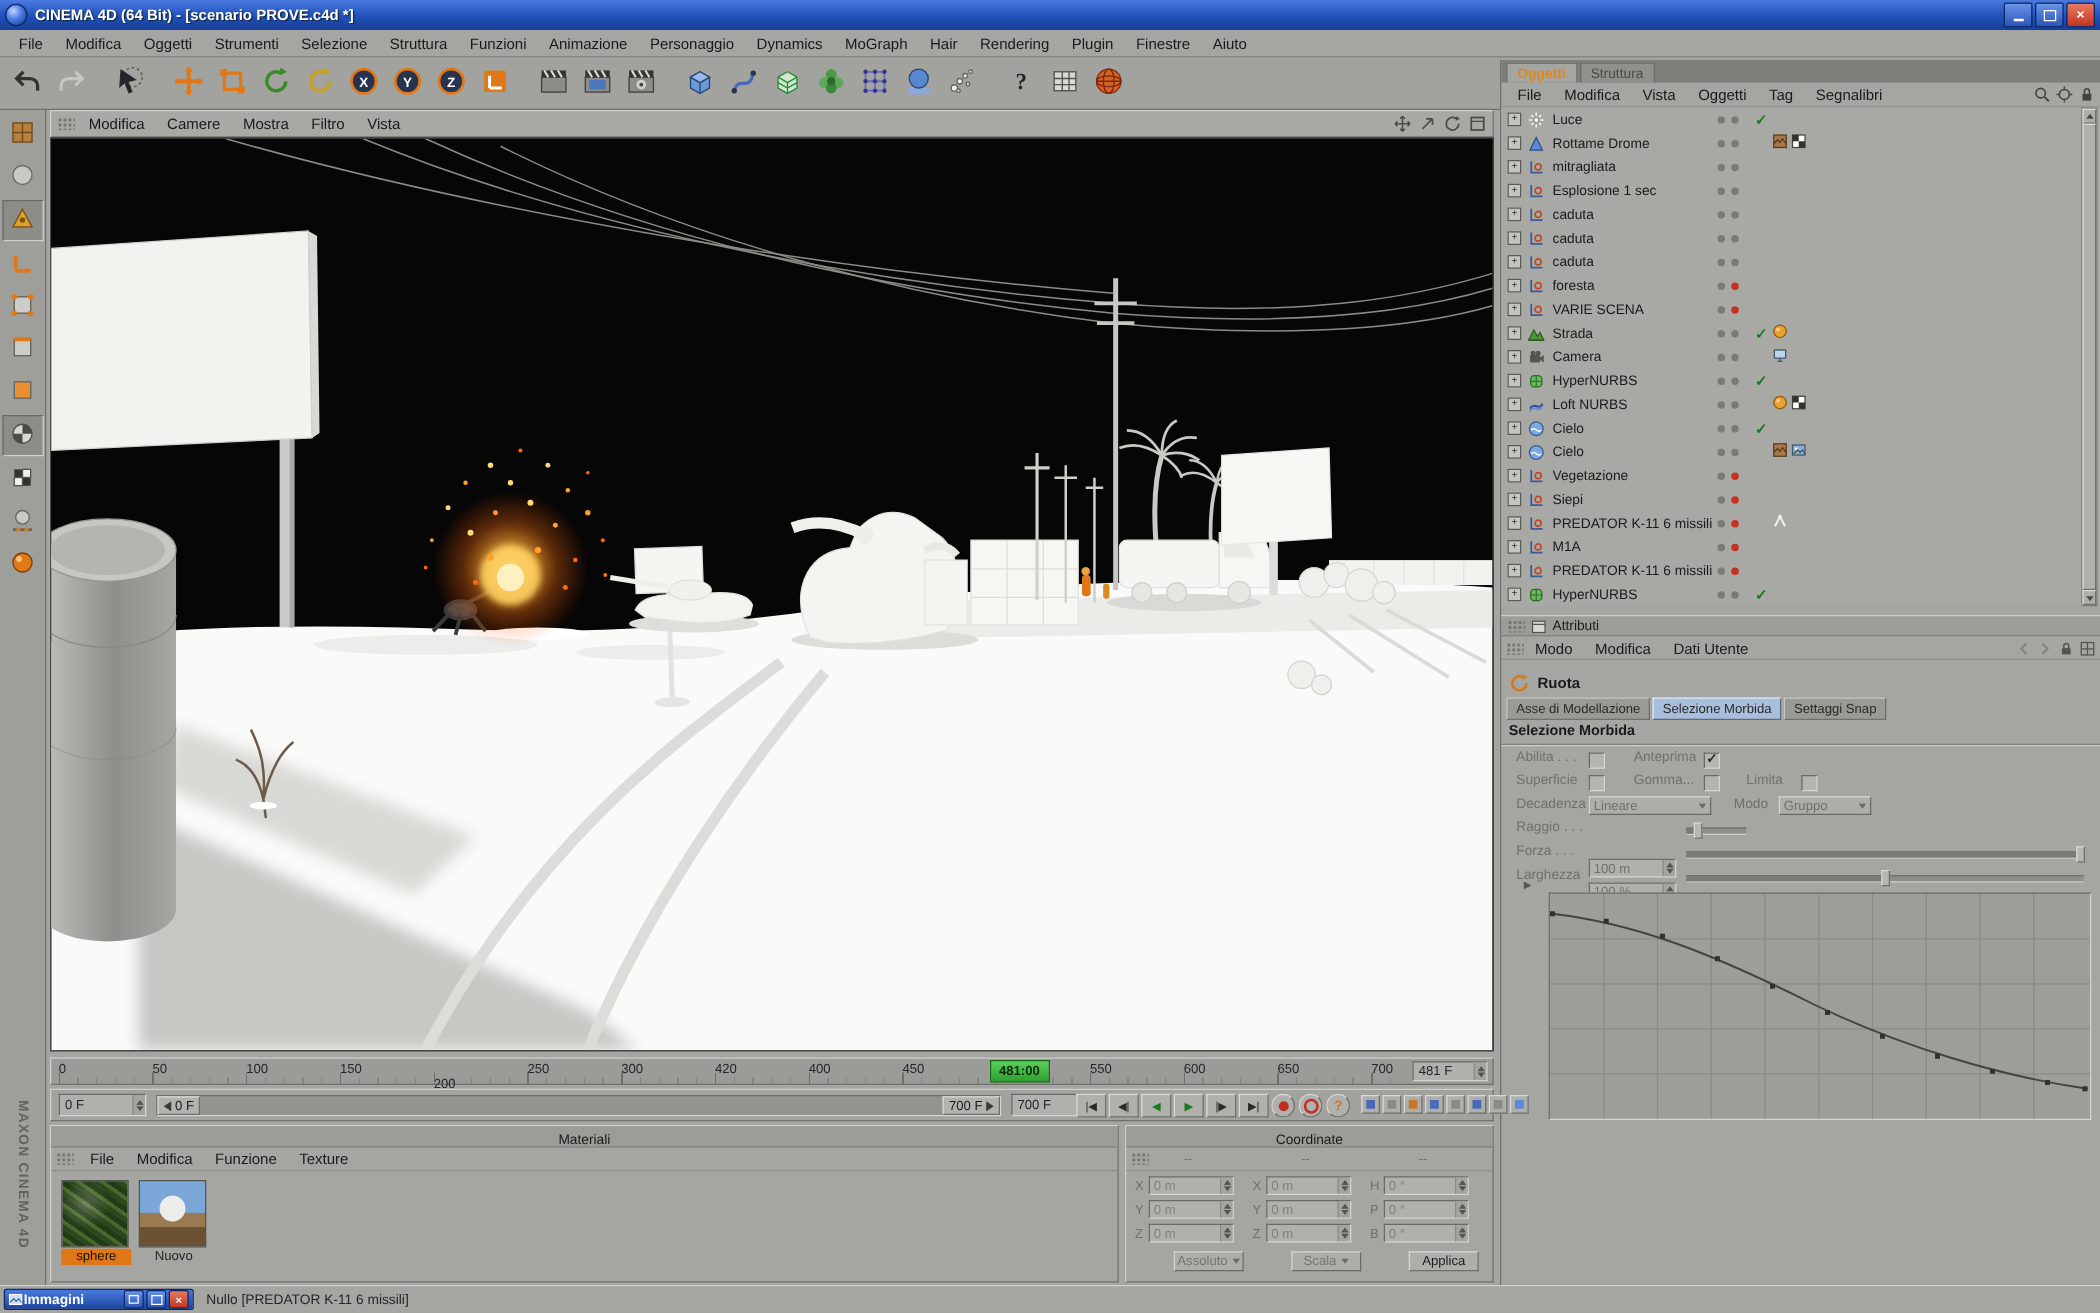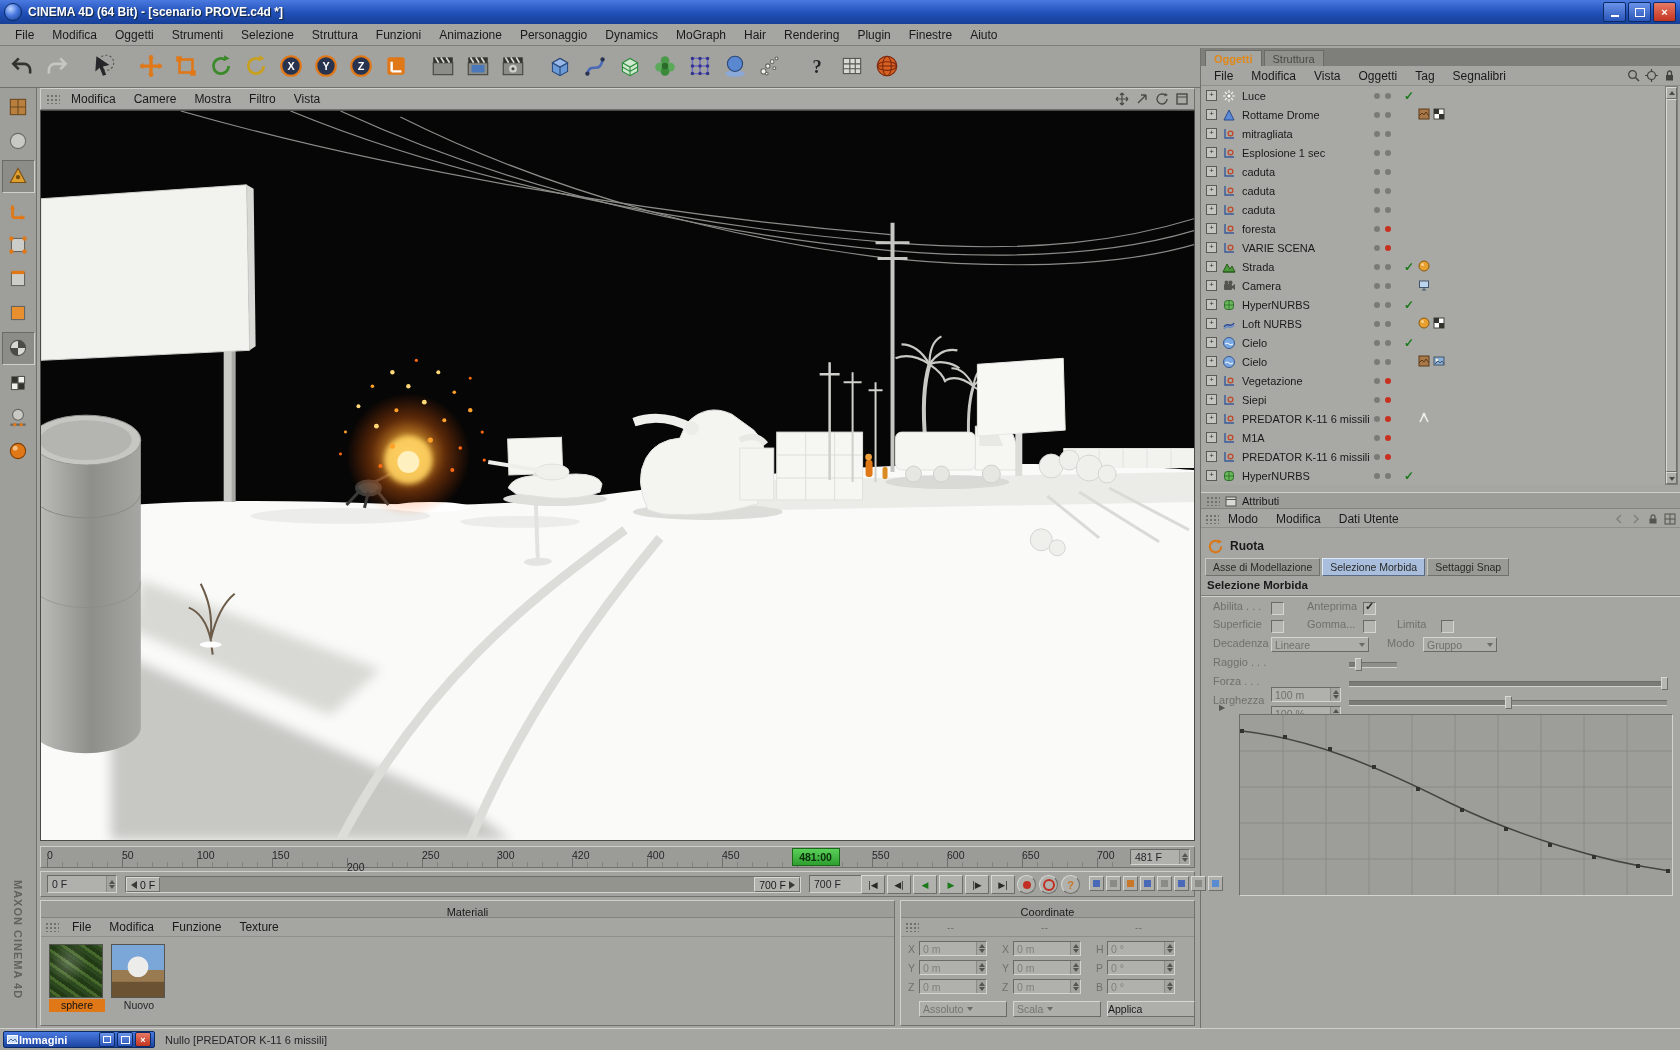--- a/index.html
+++ b/index.html
@@ -167,21 +167,21 @@
      radial-gradient(circle at 50% 42%, #ececea 0 25%, rgba(0,0,0,0) 27%),
      linear-gradient(#7aa6d8 0 48%, #9a7a50 49% 70%, #6a5232 71% 100%);}
   .mat-label{height:13px;margin-top:1px;font-size:10.5px;text-align:center;color:#26262a;overflow:hidden;}
   .mat-label.sel{background:#e07818;color:#101010;}
   .clab{position:absolute;color:#70706c;font-size:10.5px;}
   .cfield{position:absolute;width:68px;height:15px;background:#b0b0ac;border:1px solid;border-color:#6a6a66 #d4d4d0 #d4d4d0 #6a6a66;
     display:flex;align-items:center;font-size:10.5px;color:#80807c;box-sizing:border-box;}
   .cfield .cval{flex:1;padding-left:3px;}
   #coord-grid{position:relative;height:62px;}
   #coord-bottom{position:relative;height:22px;}
-  .cbtn{position:absolute;top:2px;width:88px;height:16px;font-size:10.5px;display:flex;align-items:center;justify-content:flex-start;gap:4px;box-sizing:border-box;}
+  .cbtn{position:absolute;top:2px;width:56px;height:16px;font-size:10.5px;display:flex;align-items:center;justify-content:center;gap:4px;box-sizing:border-box;margin-left:20px;}
   .chdr{position:absolute;top:3px;color:#70706c;font-size:10.5px;}
   
   #statusbar{left:0;top:1028px;width:1680px;height:22px;background:#a5a5a1;border-top:1px solid #cfcfcb;
     display:flex;align-items:center;gap:10px;padding:0 3px;box-sizing:border-box;}
   #task-chip{width:152px;height:17px;background:linear-gradient(#4a7ae0,#1c45a0);border:1px solid #0c2a66;border-radius:2px;
     display:flex;align-items:center;gap:1px;padding:0 3px;box-sizing:border-box;color:#fff;font-size:11px;font-weight:bold;}
   .chip-btn{width:14px;height:13px;margin-left:1px;background:linear-gradient(#6a94e8,#2a55b8);border:1px solid #0c2a66;
     display:flex;align-items:center;justify-content:center;border-radius:2px;}
   .chip-btn.red{background:linear-gradient(#e87a64,#c23420);color:#fff;font-size:9px;font-weight:bold;}
   .chip-sq{display:block;width:6px;height:5px;border:1px solid #fff;}

